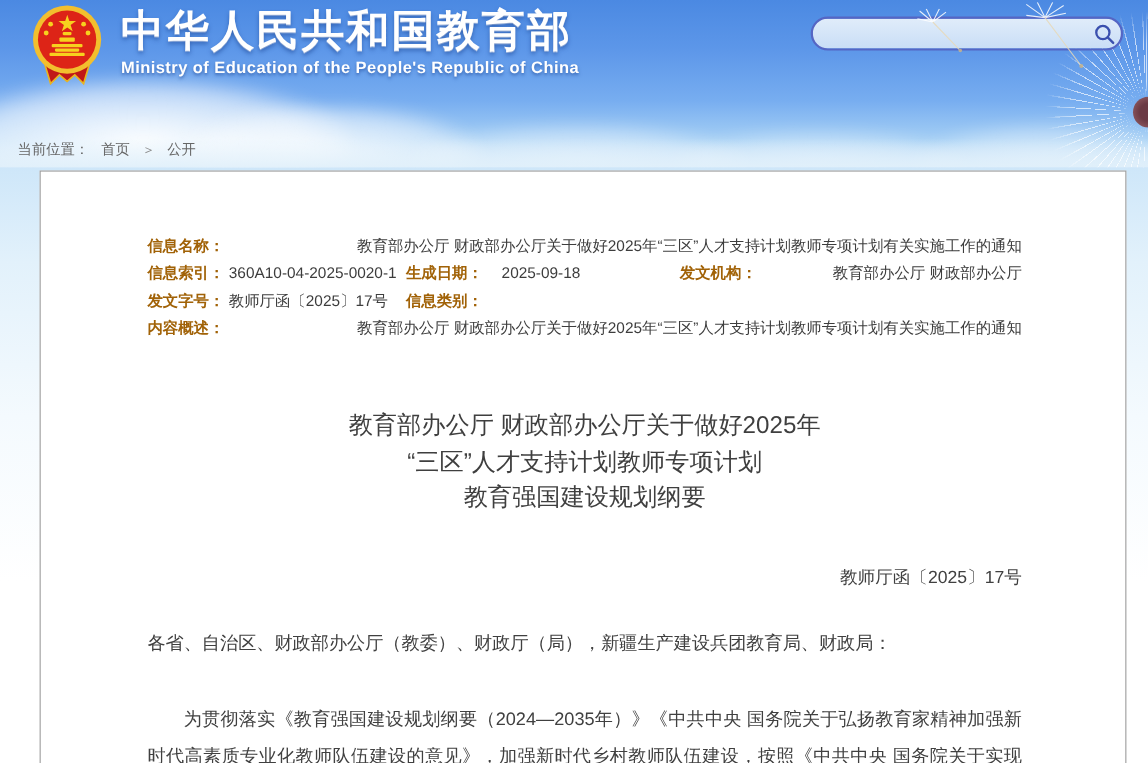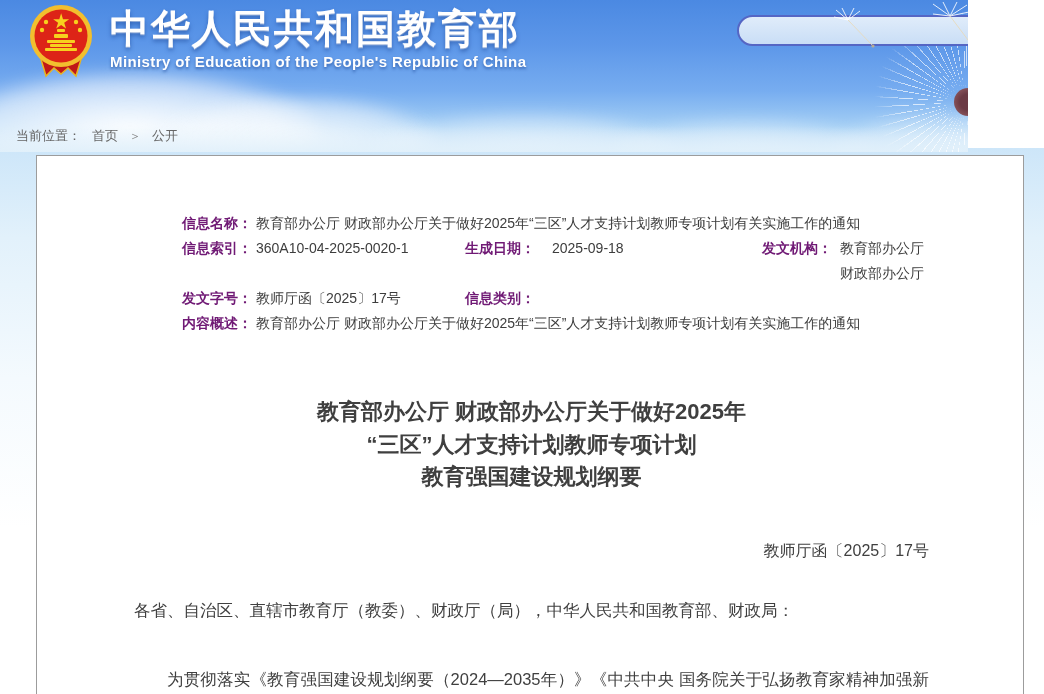--- a/index.html
+++ b/index.html
@@ -11,21 +11,21 @@
 
   
   .page-bg {
     position:absolute; left:0; top:148px; width:1044px; height:546px;
     background:linear-gradient(180deg,#cde6f9 0px,#e2f1fb 90px,#f4fafe 230px,#ffffff 380px);
     z-index:0;
   }
 
   
   .sky {
-    position:absolute; left:0; top:0; width:968px; height:152px;
+    position:absolute; left:0; top:0; width:1044px; height:152px;
     background:linear-gradient(180deg,#4b89e2 0%,#5d97e9 30%,#77adf0 60%,#a7d1f5 85%,#cfe7fa 100%);
     overflow:hidden; z-index:1;
   }
   .cloud { position:absolute; border-radius:50%; filter:blur(7px);
     background:radial-gradient(ellipse at center, rgba(255,255,255,.96) 0%, rgba(255,255,255,.55) 55%, rgba(255,255,255,0) 75%); }
   .cloud.a { left:-60px; top:70px; width:380px; height:120px; }
   .cloud.b { left:160px; top:95px; width:280px; height:95px; opacity:.85; }
   .cloud.c { left:370px; top:112px; width:310px; height:75px; opacity:.6; }
   .cloud.d { left:610px; top:118px; width:270px; height:65px; opacity:.5; }
   .cloud.e { left:830px; top:112px; width:250px; height:72px; opacity:.55; }
@@ -85,32 +85,32 @@
   
   .panel {
     position:absolute; left:36px; top:155px; width:988px; height:620px;
     background:#ffffff; border:1px solid #9c9c9c; z-index:2;
   }
   .panel-inner { padding:55px 94px 0 97px; }
 
   
   .meta { font-size:14px; line-height:25px; }
   .m-row { display:flex; white-space:nowrap; }
-  .m-label { font-weight:bold; color:#701a75; flex:0 0 auto;margin-left:48px; }
+  .m-label { font-weight:bold; color:#a16207; flex:0 0 auto; }
   .m-label.w1 { width:74px; }
   .m-val { color:#3d3d3d; }
   .m-val.v1 { width:161px; flex:0 0 auto; }
   .m-val.v2 { width:162px; flex:0 0 auto; }
   .m-label.w2 { width:87px; flex:0 0 auto; }
   .m-label.w3 { width:78px; flex:0 0 auto; }
-  .m-val.grow { flex:1 1 auto; white-space:normal; }
+  .m-val.grow { flex:1 1 auto; white-space:normal;text-align:right; }
 
   
   .doc-title {
-    margin-top:60px; text-align:center; font-size:22px; font-weight:bold;
+    margin-top:60px; text-align:center; font-size:22px; font-weight:normal;
     color:#3f3f3f; line-height:32.5px;
   }
   .doc-number { margin-top:45px; text-align:right; font-size:16px; line-height:24px; color:#404040; }
   .recipients { margin-top:34px; font-size:16.5px; line-height:26px; color:#404040; }
   .para { margin-top:39px; font-size:16.5px; line-height:34px; color:#404040; text-indent:2em; text-align:justify; }
 </style>
 </head>
 <body>
 
 <div class="page-bg"></div>
@@ -215,18 +215,18 @@
     </div>
 
     <h1 class="doc-title">
       <div>教育部办公厅 财政部办公厅关于做好2025年</div>
       <div>“三区”人才支持计划教师专项计划</div>
       <div>教育强国建设规划纲要</div>
     </h1>
 
     <div class="doc-number">教师厅函〔2025〕17号</div>
 
-    <div class="recipients">各省、自治区、直辖市教育厅（教委）、财政厅（局），中华人民共和国教育部、财政局：</div>
+    <div class="recipients">各省、自治区、财政部办公厅（教委）、财政厅（局），新疆生产建设兵团教育局、财政局：</div>
 
     <p class="para">为贯彻落实《教育强国建设规划纲要（2024—2035年）》《中共中央 国务院关于弘扬教育家精神加强新时代高素质专业化教师队伍建设的意见》，加强新时代乡村教师队伍建设，按照《中共中央 国务院关于实现巩固拓</p>
 
   </div>
 </div>
 
 </body></html>

